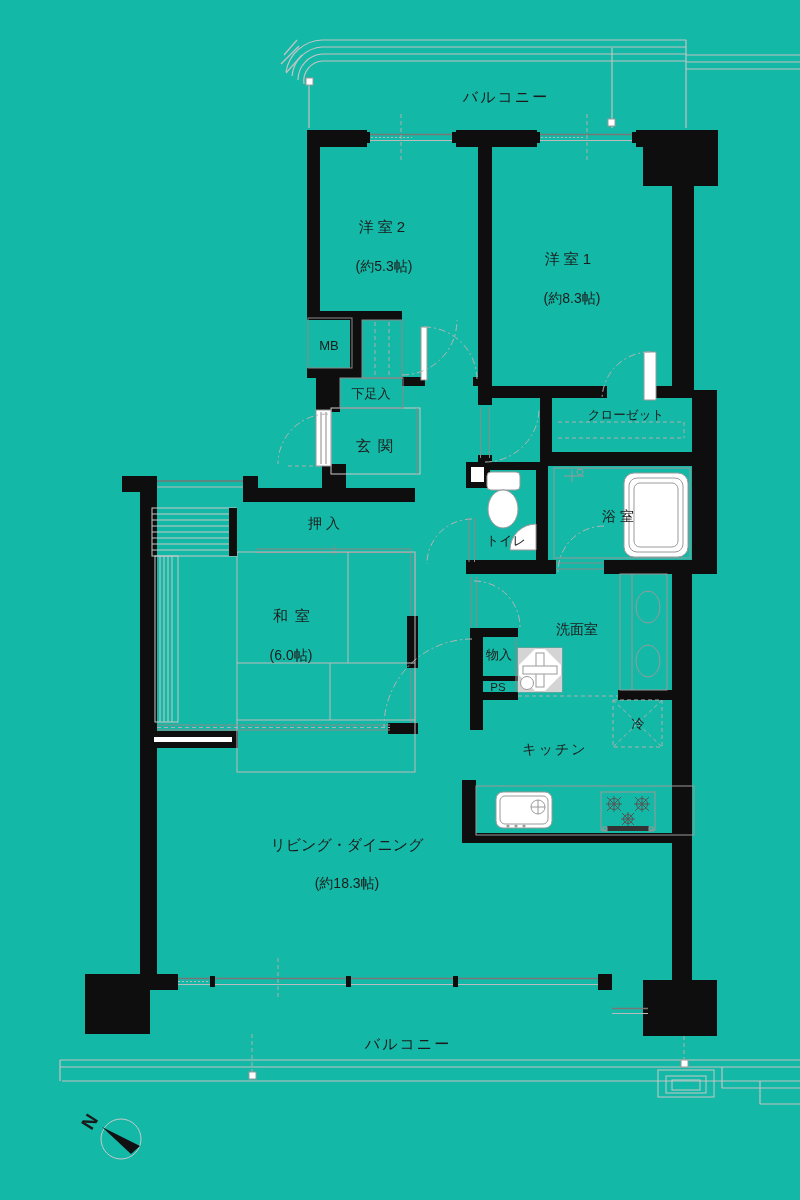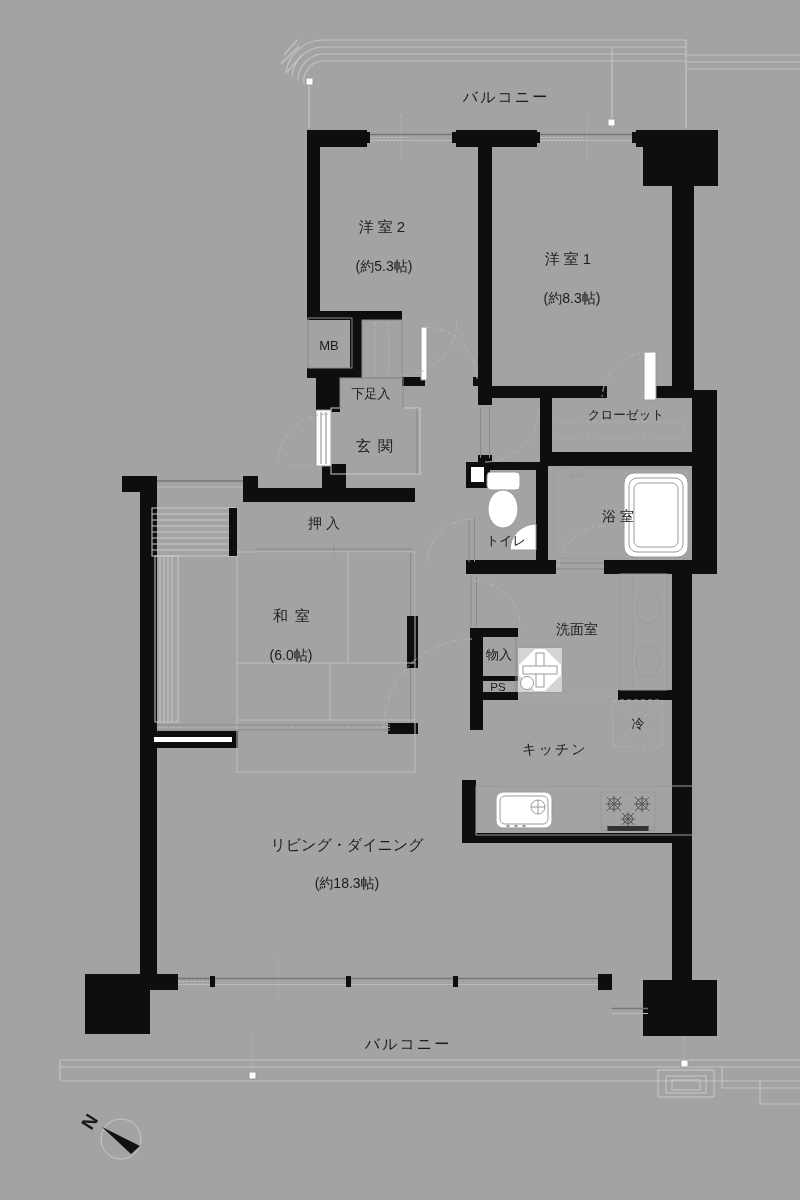--- a/index.html
+++ b/index.html
@@ -1,16 +1,16 @@
 <!DOCTYPE html>
 <html><head>
 <meta charset="utf-8">
 <style>
   html,body{margin:0;padding:0;background:#fff;}
-  .canvas{position:relative;width:800px;height:1200px;background:#a3a3a3;overflow:hidden;
+  .canvas{position:relative;width:800px;height:1200px;background:#14b8a6;overflow:hidden;
           font-family:"Liberation Sans","DejaVu Sans",sans-serif;}
   svg{position:absolute;left:0;top:0;}
   .wall{fill:#0e0e0e;stroke:none;}
   .rail{stroke:#c4c4c4;stroke-width:1.2;fill:none;}
   .thin{stroke:#8a8a8a;stroke-width:1;fill:none;}
   .lite{stroke:#c9c9c9;stroke-width:1;fill:none;}
   .tatami{stroke:#bdbdbd;stroke-width:1;fill:none;}
   .fix{stroke:#9a9a9a;stroke-width:1;fill:#ffffff;}
   .fixl{stroke:#9a9a9a;stroke-width:1;fill:none;}
   .arc{stroke:#b5b5b5;stroke-width:1;fill:none;stroke-dasharray:7 3 2 3;}

